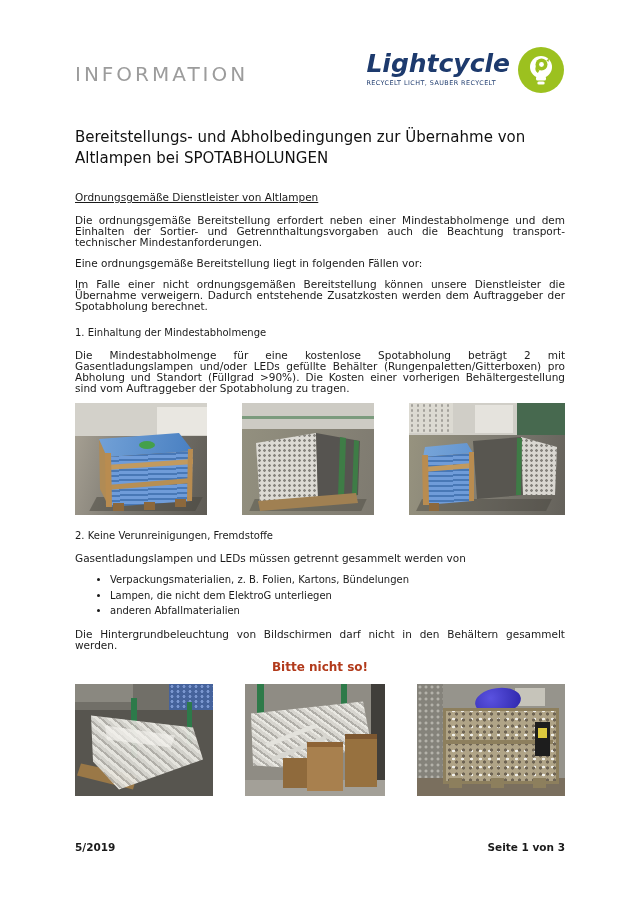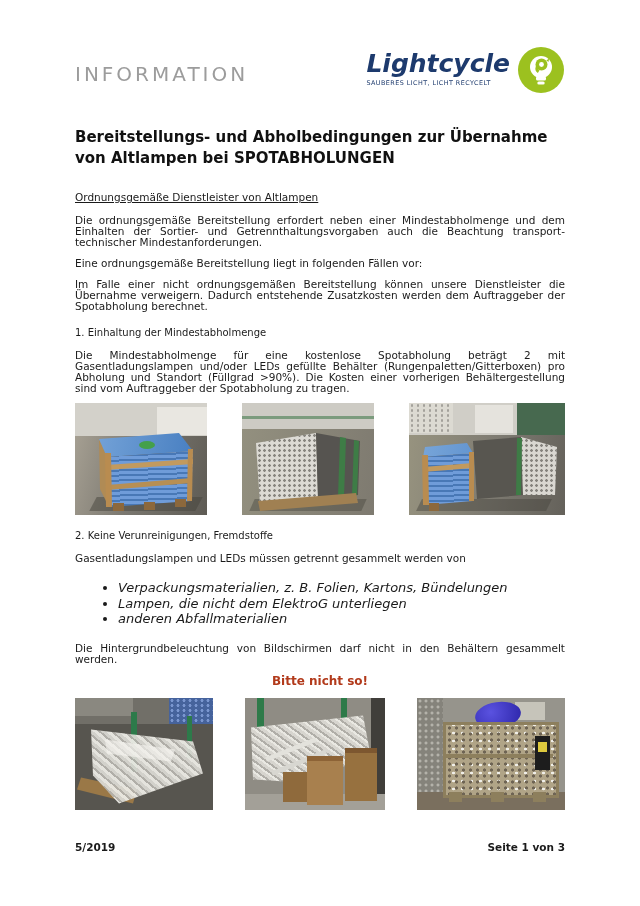--- a/index.html
+++ b/index.html
@@ -10,25 +10,25 @@
   
   .hdr{display:flex;justify-content:space-between;align-items:flex-start;height:58px;}
   .info-label{margin-top:16px;font-size:20px;font-weight:400;letter-spacing:3px;color:#9c9c9c;}
   .logo{display:flex;align-items:flex-start;gap:7px;}
   .logo-txt{margin-top:5px;}
   .brand{font-size:25px;font-style:italic;font-weight:600;color:#1d3a6d;line-height:1;}
   .tagline{font-size:6.4px;letter-spacing:.45px;color:#1d3a6d;margin-top:3px;white-space:nowrap;}
   .mark{width:48px;height:48px;display:block;}
 
   
-  .title{margin-top:23px;font-size:15px;font-weight:700;line-height:21px;max-width:492px;color:#111;}
+  .title{margin-top:23px;font-size:15px;font-weight:400;line-height:21px;max-width:492px;color:#111;}
   .h-u{margin-top:21px;font-size:10.5px;line-height:15px;text-decoration:underline;}
   .h-u2{margin-top:13px;font-size:10px;line-height:15px;}
   p.body{margin:10px 0 0 0;font-size:10.5px;line-height:11px;text-align:justify;}
-  ul.blt{margin:16px;padding:0 0 0 27px;font-size:13px;line-height:15.5px;list-style:disc;font-style:italic;}
+  ul.blt{margin:8px;padding:0 0 0 27px;font-size:10px;line-height:15.5px;list-style:disc;}
   .warning{margin-top:9px;text-align:center;font-size:12px;font-weight:700;color:#b23a1b;}
 
   
   .prow{display:flex;justify-content:space-between;}
   .prow1{margin-top:9px;}
   .prow2{margin-top:10px;}
   .photo{position:relative;height:112px;overflow:hidden;background:#cfcdc6;}
   .w132{width:132px;} .w156{width:156px;} .w138{width:138px;} .w140{width:140px;} .w148{width:148px;}
   .L{position:absolute;}
 
@@ -131,21 +131,21 @@
 <body>
 
 <div class="page">
   <div class="content">
 
     <div class="hdr">
       <div class="info-label">INFORMATION</div>
       <div class="logo">
         <div class="logo-txt">
           <div class="brand">Lightcycle</div>
-          <div class="tagline">SAUBERES LICHT, LICHT RECYCELT</div>
+          <div class="tagline">RECYCELT LICHT, SAUBER RECYCELT</div>
         </div>
         <svg class="mark" viewBox="0 0 48 48" aria-hidden="true">
           <circle cx="24" cy="24" r="23" fill="#9cc11f"></circle>
           <circle cx="24" cy="21" r="11" fill="#ffffff"></circle>
           <rect x="19" y="30.5" width="10" height="4" rx="1.6" fill="#ffffff"></rect>
           <rect x="20.3" y="35.5" width="7.4" height="3" rx="1.5" fill="#ffffff"></rect>
           <circle cx="24.5" cy="18.5" r="6" fill="#9cc11f"></circle>
           <circle cx="24.5" cy="18.5" r="2.4" fill="#ffffff"></circle>
           <path d="M18.8 20.5 q-1.6 4.2 2.1 6.4 l1.6-2.7 q-2.2-1.5-1.2-3.7 Z" fill="#9cc11f"></path>
           <path d="M29.5 14.5 l2.6-2.2 -0.6 3.6 Z" fill="#9cc11f"></path>

